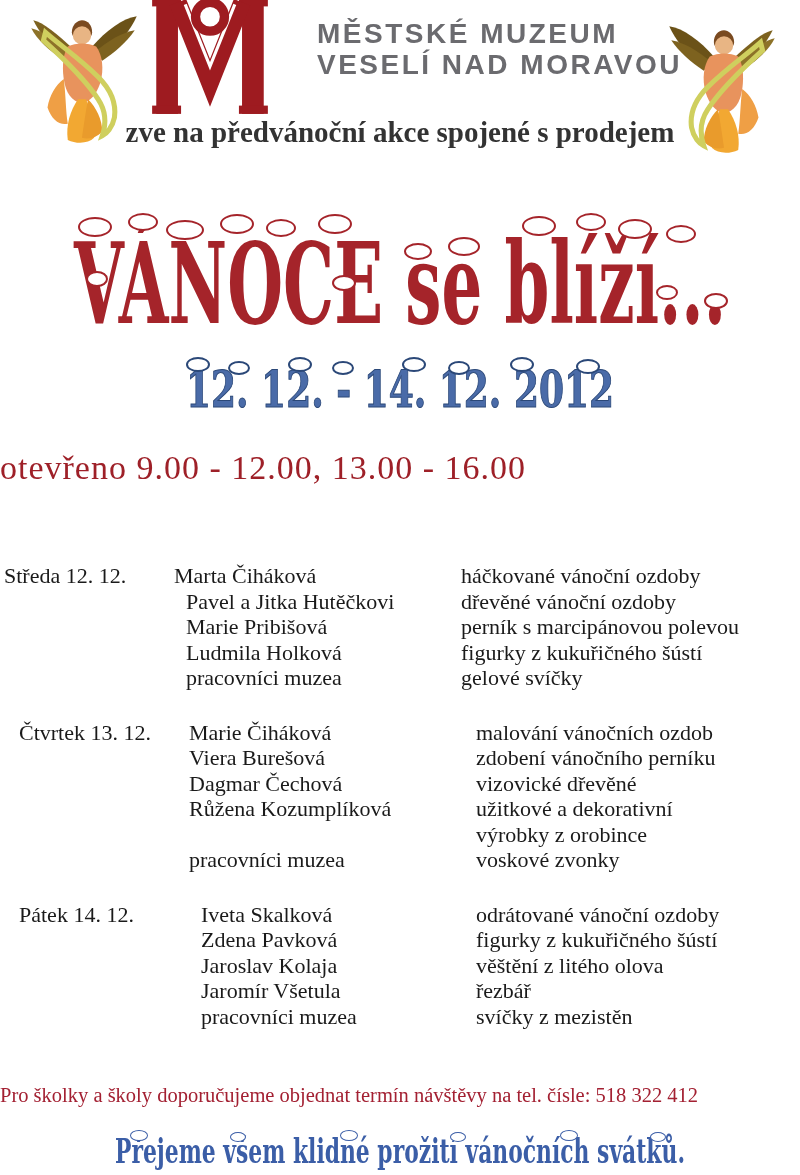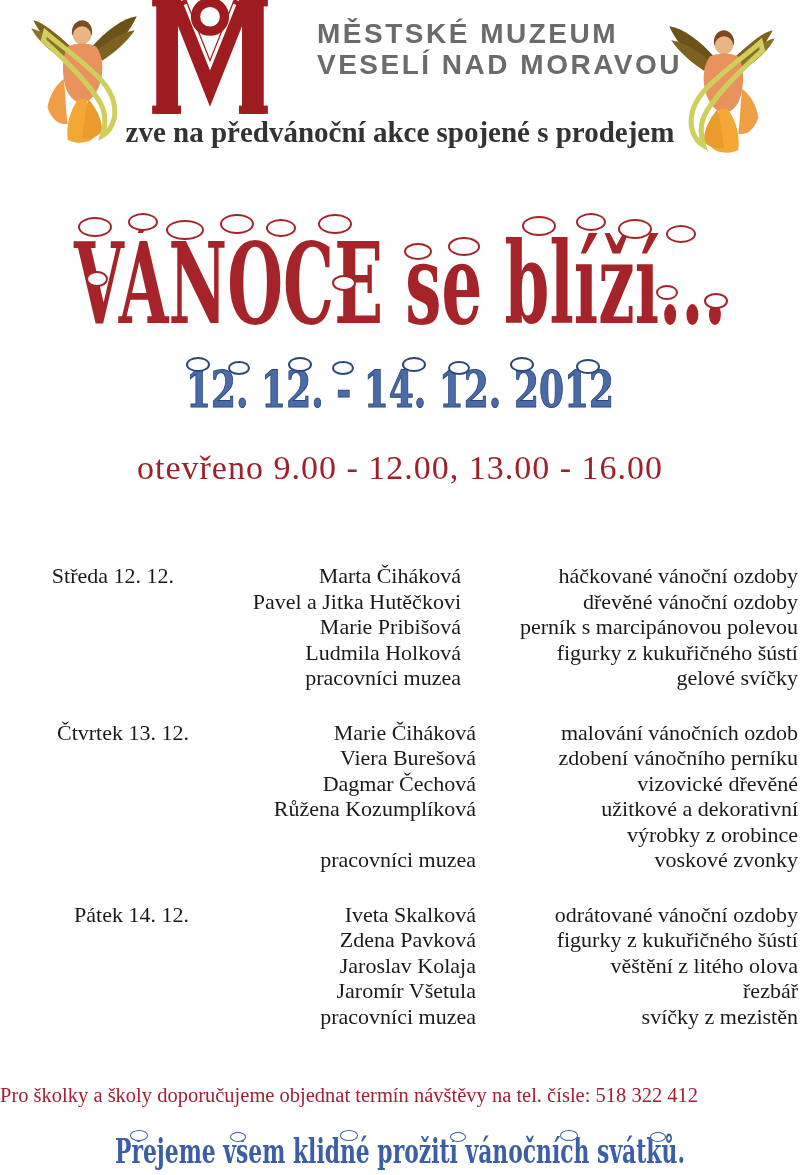--- a/index.html
+++ b/index.html
@@ -50,39 +50,38 @@
     background: #ffffff;
     border-radius: 50%;
     z-index: 3;
   }
   .snow-red  { border: 2px solid #a5242a; }
   .snow-blue { border: 2px solid #2b4878; }
   .snow-blue-s { border: 1.5px solid #3b5ea7; }
 
   .opening-hours {
     position: absolute; left: 0; top: 449px; width: 800px;
-    text-align: center;
+    text-align: left;
     font-size: 34px;
     letter-spacing: 1px;
     color: #9e2028;
     white-space: nowrap;
   }
 
   
   .schedule {
     position: absolute; left: 4px; top: 563px; width: 794px;
     font-size: 22px;
     color: #1a1a1a;
   }
   .day-block + .day-block { margin-top: 29px; margin-left: 15px; }
   .s-row {
     display: grid;
     grid-template-columns: 170px 287px 1fr;
     line-height: 25.5px;
-    text-align: right;
   }
   .col-name.ind { padding-left: 12px; }
 
   
   .phone-note {
     position: absolute; left: 0; top: 1084px; width: 672px;
     text-align: center;
     font-size: 20.5px;
     color: #a32032;
     white-space: nowrap;

